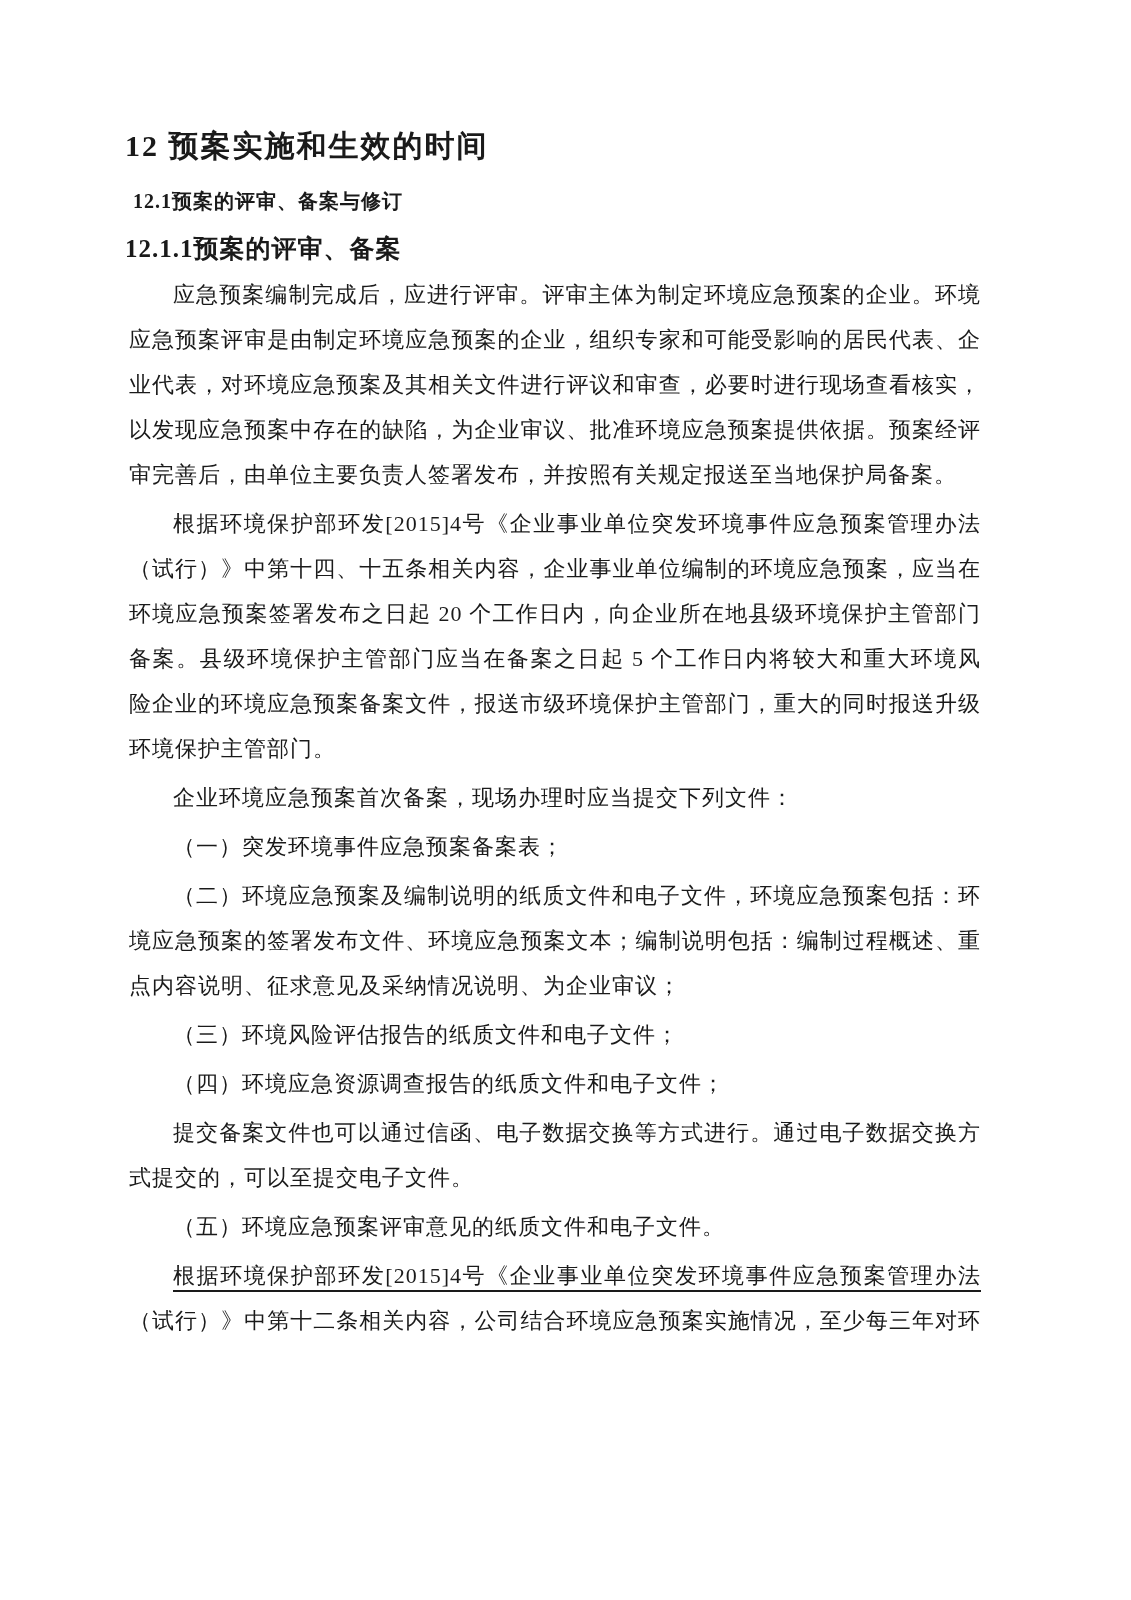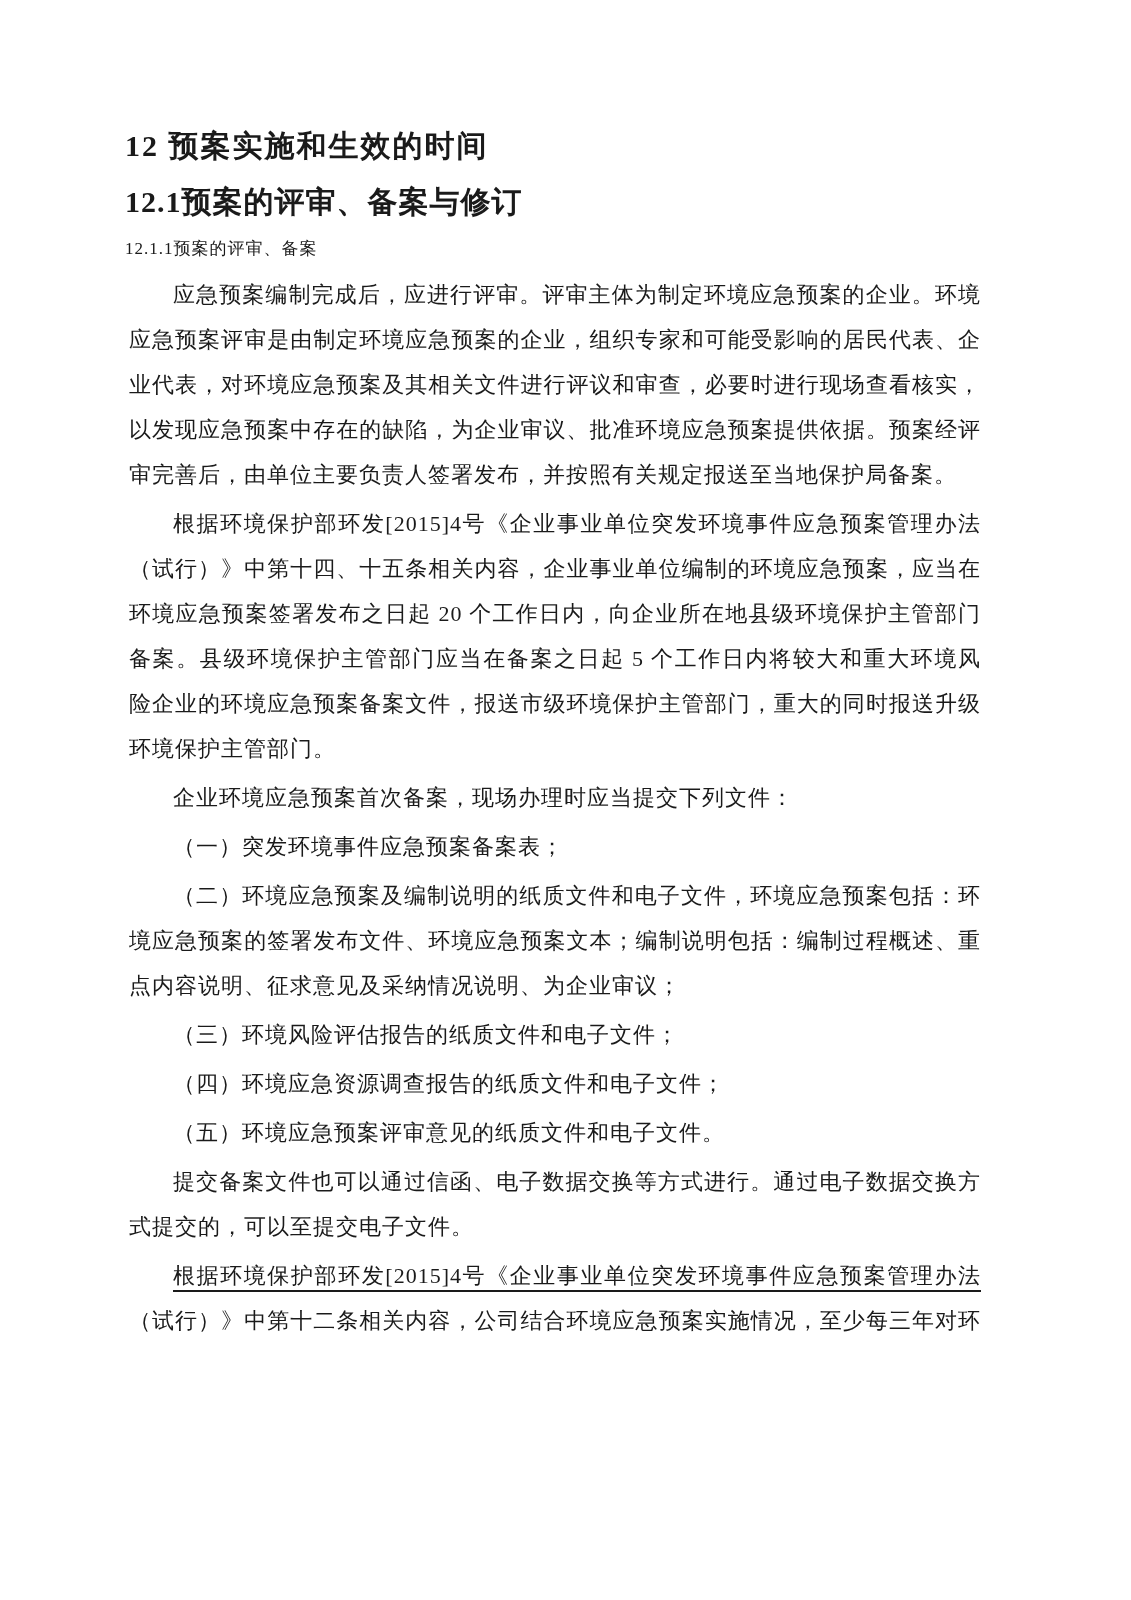--- a/index.html
+++ b/index.html
@@ -23,30 +23,30 @@
     width: 860px;
   }
   h1.doc-h1 {
     font-size: 30px;
     line-height: 32px;
     font-weight: 700;
     letter-spacing: 2px;
     margin: 0 0 26px 0;
   }
   h2.doc-h2 {
-    font-size: 30px;
+    font-size: 20px;
     line-height: 27px;
     font-weight: 700;
     letter-spacing: 1px;
-    margin: 0 0 20px 0;
+    margin: 0 0 20px 8px;
   }
   h3.doc-h3 {
-    font-size: 17px;
+    font-size: 25px;
     line-height: 27px;
-    font-weight: 400;
+    font-weight: 700;
     letter-spacing: 1px;
     margin: 0 0 10px 0;
   }
   h3.doc-h3-revision {
     font-size: 25px;
     line-height: 27px;
     font-weight: 700;
     letter-spacing: 1px;
     margin: 4px 0 8px 0;
   }
@@ -100,23 +100,23 @@
     <p class="body-para">企业环境应急预案首次备案，现场办理时应当提交下列文件：</p>
 
     <p class="body-para">（一）突发环境事件应急预案备案表；</p>
 
     <p class="body-para">（二）环境应急预案及编制说明的纸质文件和电子文件，环境应急预案包括：环境应急预案的签署发布文件、环境应急预案文本；编制说明包括：编制过程概述、重点内容说明、征求意见及采纳情况说明、为企业审议；</p>
 
     <p class="body-para">（三）环境风险评估报告的纸质文件和电子文件；</p>
 
     <p class="body-para">（四）环境应急资源调查报告的纸质文件和电子文件；</p>
 
+    <p class="body-para">提交备案文件也可以通过信函、电子数据交换等方式进行。通过电子数据交换方式提交的，可以至提交电子文件。</p>
+
     <p class="body-para">（五）环境应急预案评审意见的纸质文件和电子文件。</p>
-
-    <p class="body-para">提交备案文件也可以通过信函、电子数据交换等方式进行。通过电子数据交换方式提交的，可以至提交电子文件。</p>
 
 
 
     <p class="body-para underlined-para"><span class="u-text">根据环境保护部环发[2015]4号《企业事业单位突发环境事件应急预案管理办法（试行）》中第十二条相关内容，公司结合环境应急预案实施情况，至少每三年对环境应急预案进行一次回顾性评估。有下列情形之一的，及时进行修订：</span><span class="underline-tail"></span></p>
 
   </div>
 
   <div class="page-number">71</div>
 </div>
 

